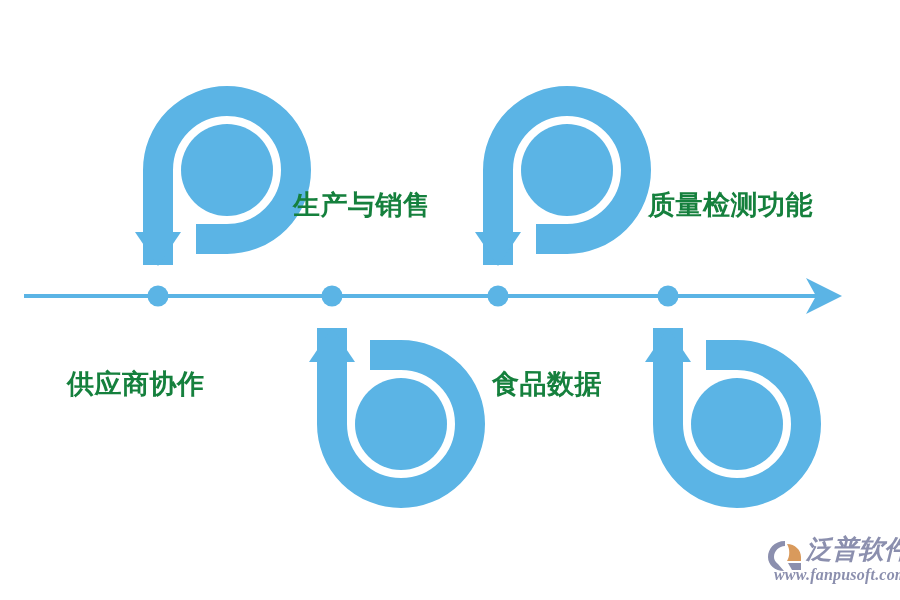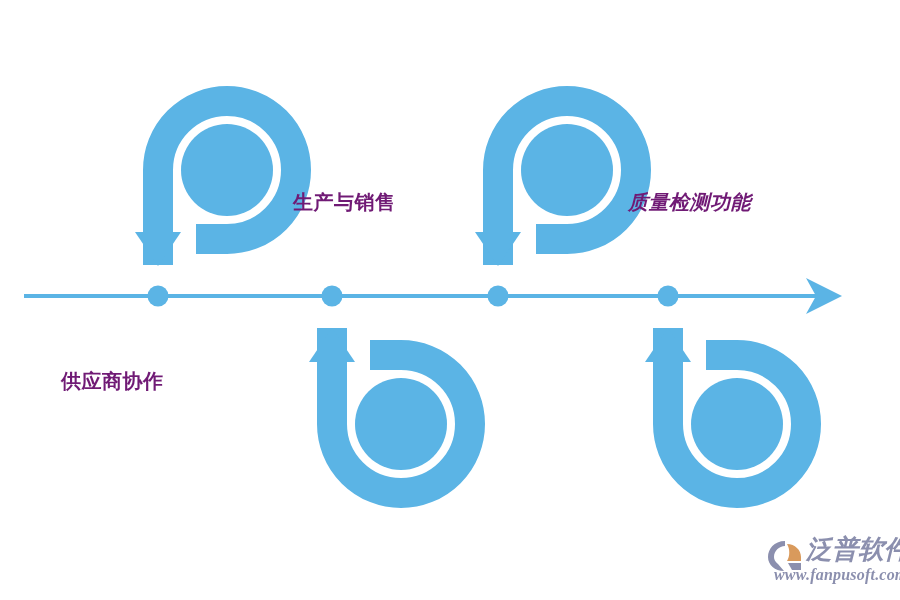--- a/index.html
+++ b/index.html
@@ -21,31 +21,31 @@
   }
   #diagram-svg {
     position: absolute;
     left: 0;
     top: 0;
     width: 900px;
     height: 600px;
   }
   .label {
     position: absolute;
-    color: #701a75;
+    color: #15803d;
     font-family: "Liberation Sans", "DejaVu Sans", sans-serif;
     font-weight: bold;
-    font-size: 20px;
+    font-size: 27px;
     line-height: 1;
     letter-spacing: 0.5px;
     white-space: nowrap;
   }
   #label-production { left: 293px;  top: 192px; }
-  #label-quality    { left: 628px;  top: 192px; font-style: italic; }
-  #label-supplier   { left: 61px;   top: 371px; }
+  #label-quality    { left: 648px;  top: 192px; }
+  #label-supplier   { left: 67px;   top: 371px; }
   #label-fooddata   { left: 492px;  top: 371px; }
 
   #watermark {
     position: absolute;
     left: 768px;
     top: 534px;
     width: 128px;
     height: 60px;
     font-style: italic;
   }
@@ -139,20 +139,21 @@
       <circle cx="668" cy="296" r="10.5" fill="#5bb4e5"></circle>
     </g>
   </svg>
 
   <div class="label" id="label-production">生产与销售</div>
 
   <div class="label" id="label-quality">质量检测功能</div>
 
   <div class="label" id="label-supplier">供应商协作</div>
 
+  <div class="label" id="label-fooddata">食品数据</div>
 
   <div id="watermark">
     <svg id="watermark-mark" viewBox="0 0 36 32">
       <path d="M 17 1 C 6 1 0 9 0 17 C 0 25 7 31 16 31 L 10 24 C 7 22 6 19 6 17 C 6 11 11 6 17 6 Z" fill="#8b8fae"></path>
       <path d="M 19 4 C 27 4 33 10 33 17 L 33 21 L 19 21 C 22 16 22 9 19 4 Z" fill="#d99a5c"></path>
       <path d="M 20 23 L 33 23 L 33 30 L 24 30 Z" fill="#8b8fae"></path>
     </svg>
     <div id="watermark-brand">泛普软件</div>
     <div id="watermark-url">www.fanpusoft.com</div>
   </div>

